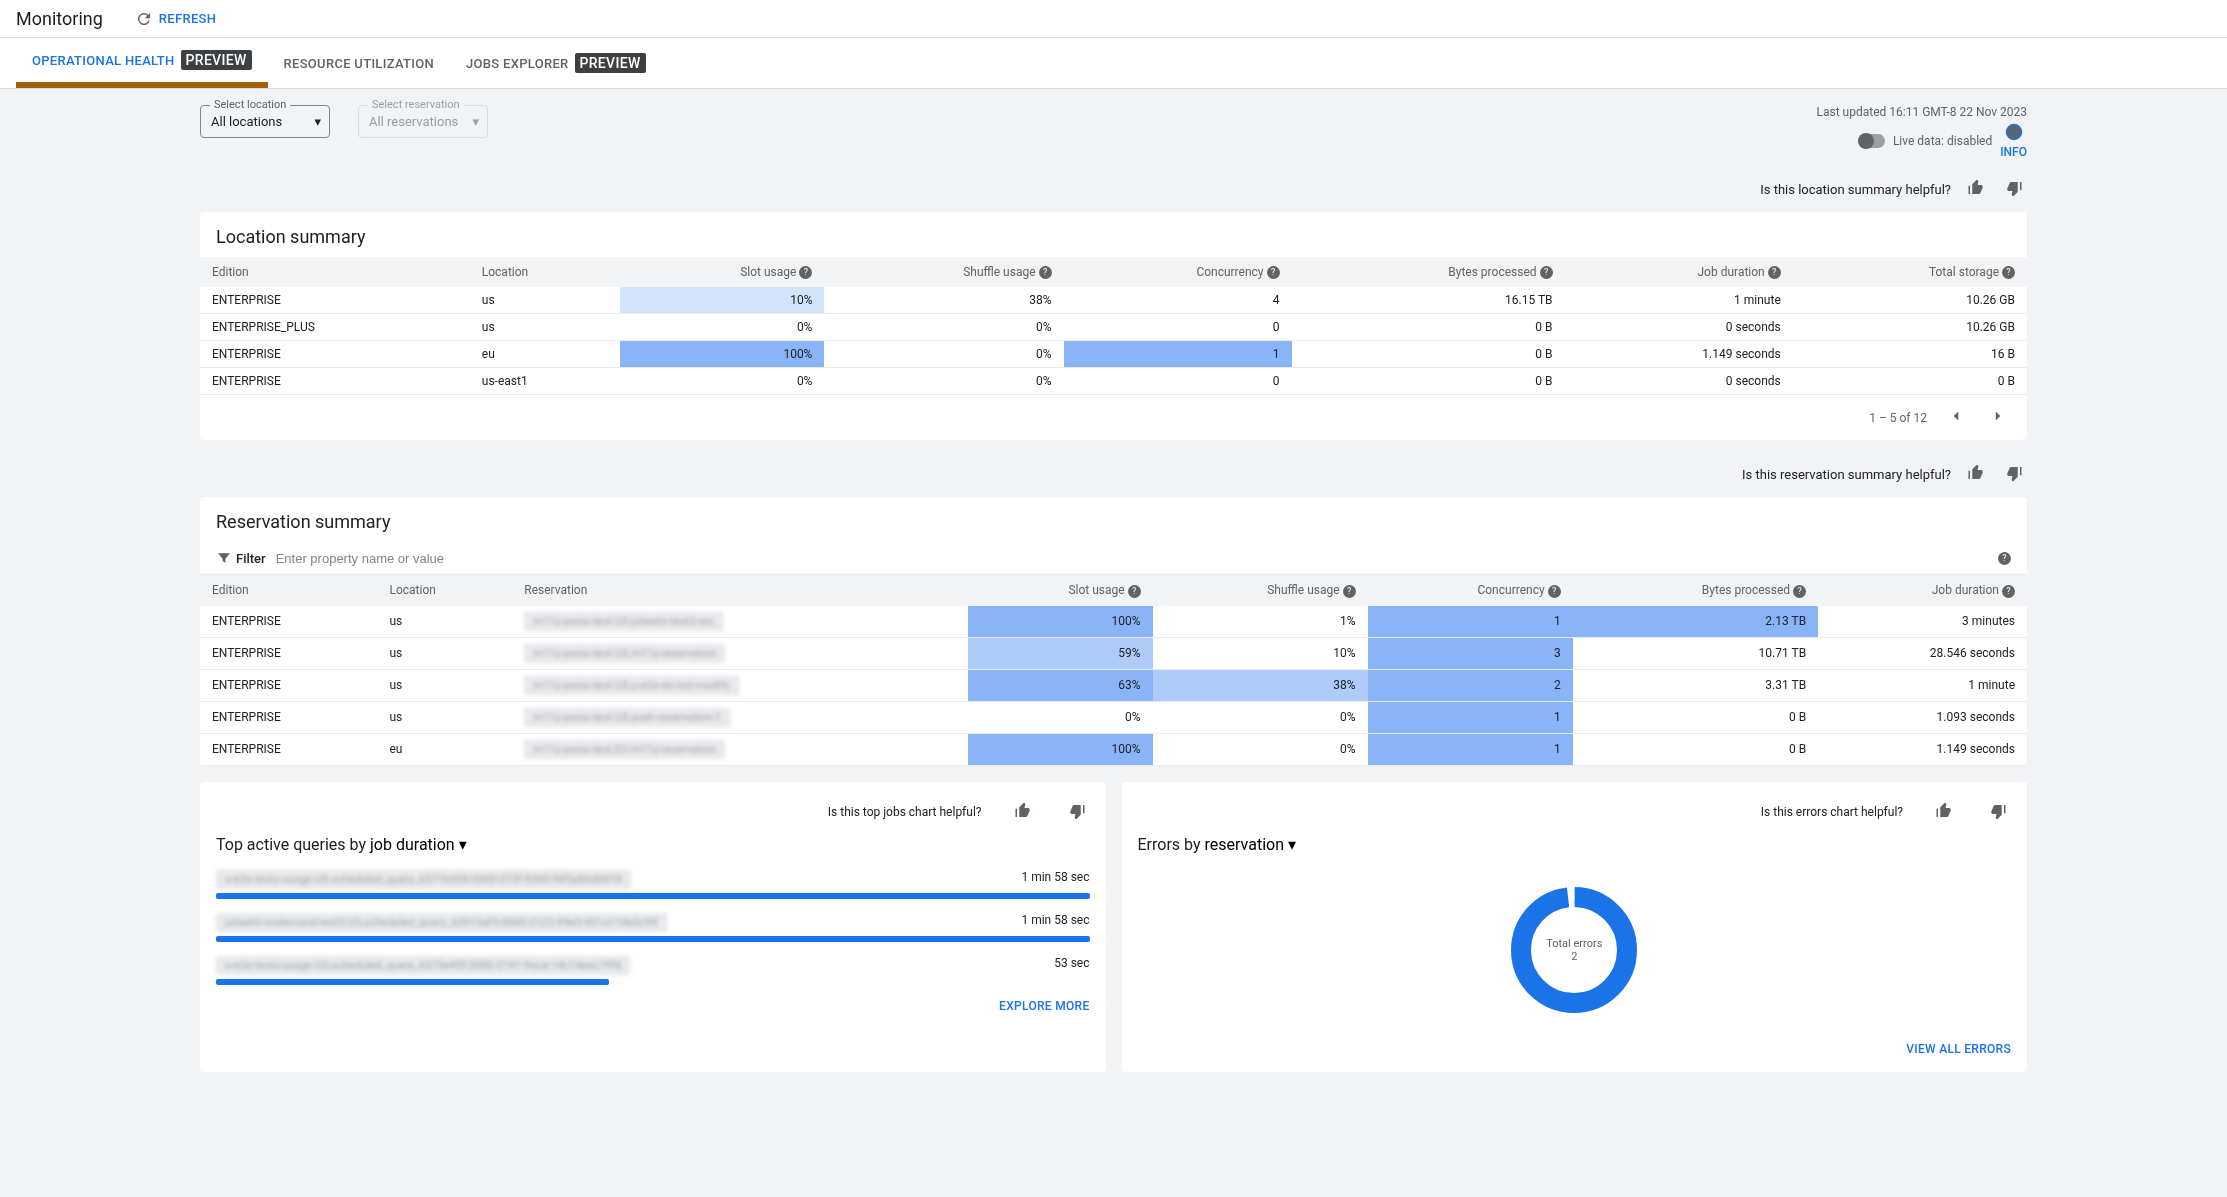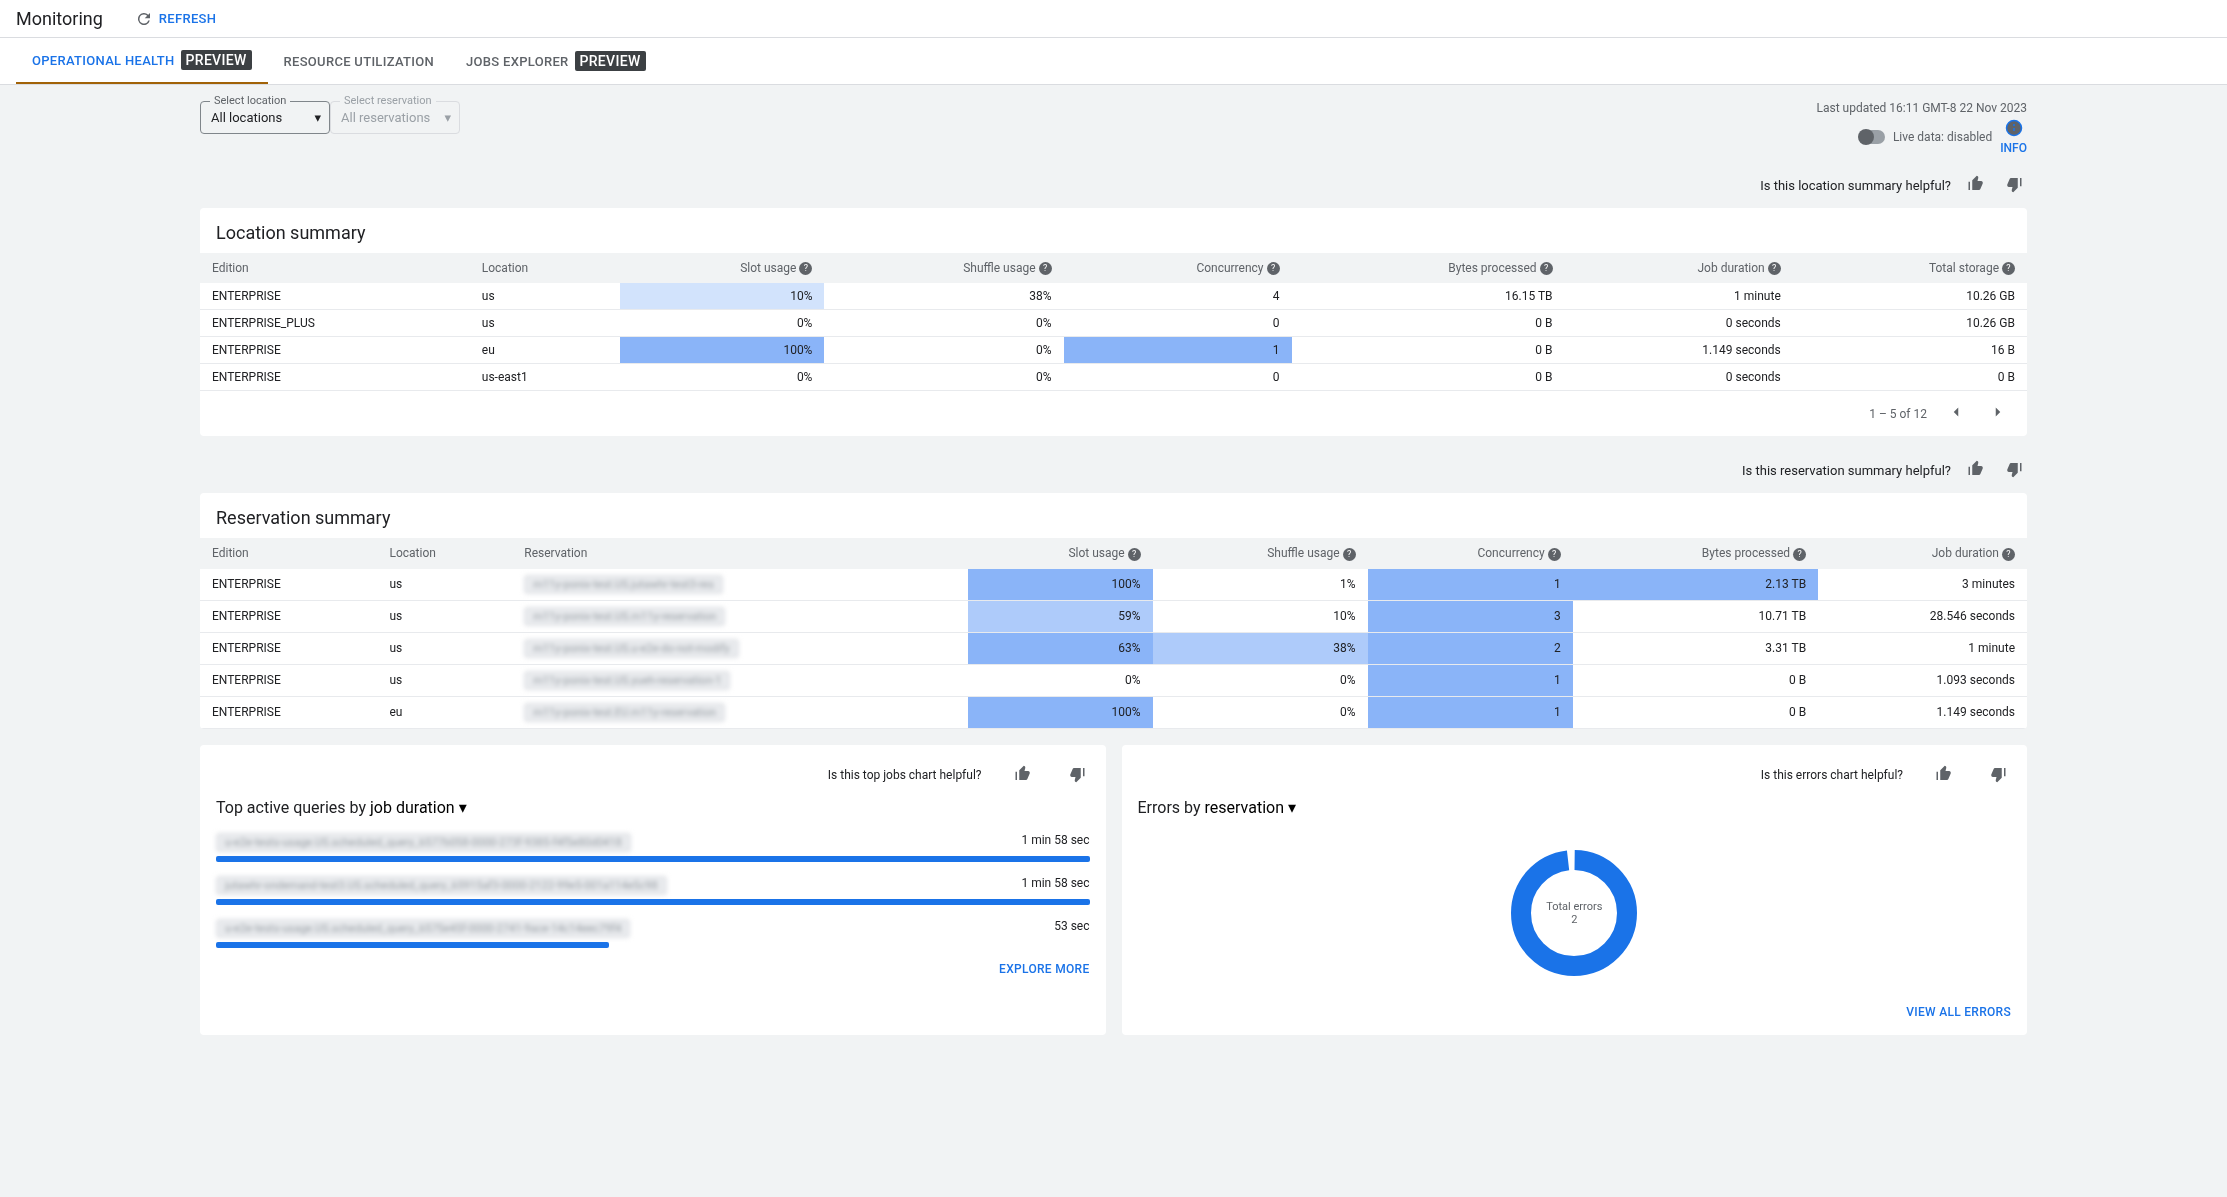--- a/index.html
+++ b/index.html
@@ -3,25 +3,25 @@
 <meta charset="utf-8">
 <style>
 * { margin: 0; padding: 0; box-sizing: border-box; }
 body { font-family: 'Google Sans', Roboto, Arial, sans-serif; font-size: 13px; color: #202124; background: #fff; }
 .header { display: flex; align-items: center; padding: 8px 16px; border-bottom: 1px solid #dadce0; }
 .header-title { font-size: 18px; font-weight: 400; margin-right: 32px; }
 .refresh-btn { display: flex; align-items: center; color: #1a73e8; font-size: 13px; font-weight: 500; cursor: pointer; letter-spacing: 0.3px; }
 .refresh-btn svg { margin-right: 6px; }
 .tabs { display: flex; padding: 0 16px; border-bottom: 1px solid #dadce0; }
 .tab { padding: 12px 16px; font-size: 13px; font-weight: 500; color: #5f6368; cursor: pointer; display: flex; align-items: center; letter-spacing: 0.3px; }
-.tab.active { color: #1a73e8; border-bottom: 2px solid #a16207; }
+.tab.active { color: #1a73e8; border-bottom: 6px solid #a16207; }
 .tab .badge { background: #3c4043; color: #fff; font-size: 14px; padding: 2px 5px; margin-left: 6px; border-radius: 2px; font-weight: 500; }
 .content { background: #f1f3f4; padding: 0; min-height: calc(100vh - 80px); }
 .controls-row { display: flex; justify-content: space-between; align-items: flex-start; padding: 16px 200px 12px 200px; }
-.selects { display: flex; gap: 0; }
+.selects { display: flex; gap: 28px; }
 .select-wrap { position: relative; }
 .select-label { position: absolute; top: -7px; left: 10px; background: #f1f3f4; padding: 0 4px; font-size: 11px; color: #5f6368; z-index: 1; }
 .select-box { border: 1px solid #80868b; border-radius: 4px; padding: 8px 28px 8px 10px; min-width: 130px; font-size: 13px; display: flex; align-items: center; justify-content: space-between; cursor: pointer; position: relative; background: #f1f3f4; }
 .select-box.disabled { border-color: #dadce0; color: #9aa0a6; cursor: default; }
 .select-box .arrow { position: absolute; right: 8px; }
 .meta-right { text-align: left; font-size: 12px; color: #5f6368; }
 .meta-row2 { display: flex; align-items: center; justify-content: flex-end; gap: 8px; margin-top: 4px; }
 .toggle { width: 26px; height: 14px; background: #9aa0a6; border-radius: 7px; position: relative; }
 .toggle::after { content: ''; position: absolute; width: 16px; height: 16px; background: #5f6368; border-radius: 50%; top: -1px; left: -1px; }
 .info-btn { display: flex; align-items: center; color: #1a73e8; font-weight: 500; cursor: pointer; gap: 4px; flex-direction: column; }
@@ -199,20 +199,30 @@
     <span class="thumb-btn"><svg class="icon" viewBox="0 0 24 24">
           <path d="M2 20h2V9H2v11zm19-10c0-1-1-2-2-2h-5l1-4V3c0-.5-.2-1-.6-1.4L13 1 7 7v13h9c.8 0 1.5-.5 1.8-1.2l3-7c.1-.3.2-.5.2-.8v-1z"></path>
         </svg></span>
     <span class="thumb-btn"><svg class="icon" viewBox="0 0 24 24">
           <path d="M22 4h-2v11h2V4zM3 14c0 1 1 2 2 2h5l-1 4v1c0 .5.2 1 .6 1.4L11 23l6-6V4H8c-.8 0-1.5.5-1.8 1.2l-3 7c-.1.3-.2.5-.2.8v1z"></path>
         </svg></span>
   </div>
 
   <div class="panel">
     <div class="panel-title">Reservation summary</div>
+    <div class="filter-row">
+      <div class="filter-label">
+        <svg class="icon" viewBox="0 0 24 24" style="width:16px;height:16px;">
+            <path d="M3 5h18l-7 8v6l-4-2v-4L3 5z"></path>
+          </svg>
+        <span>Filter</span>
+      </div>
+      <input class="filter-input" placeholder="Enter property name or value" style="">
+      <span class="filter-help">?</span>
+    </div>
     <table class="table">
       <thead id="res-thead">
           <tr>
             <th>Edition</th>
             <th>Location</th>
             <th>Reservation</th>
             <th class="r">Slot usage<span class="help">?</span></th>
             <th class="r">Shuffle usage<span class="help">?</span></th>
             <th class="r">Concurrency<span class="help">?</span></th>
             <th class="r">Bytes processed<span class="help">?</span></th>

